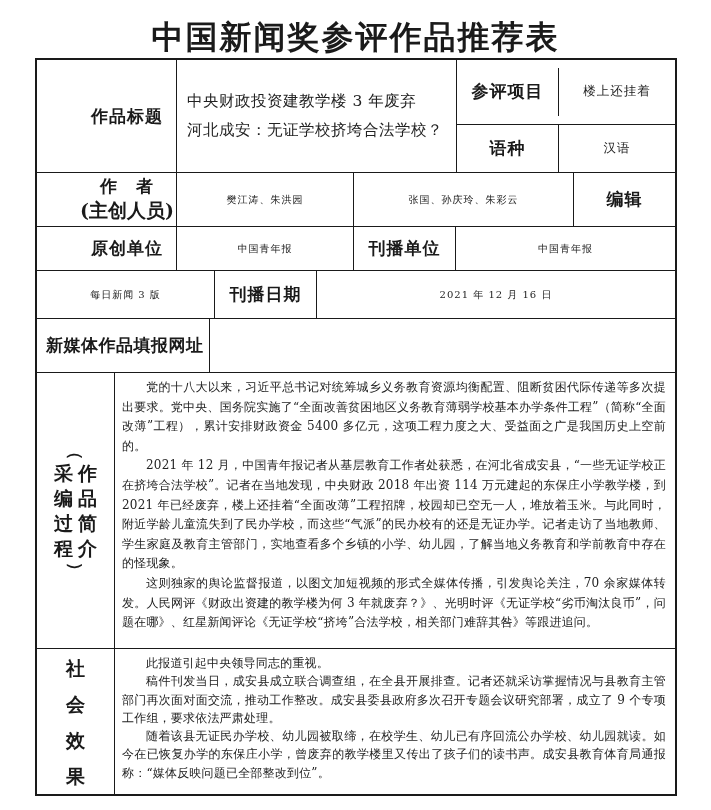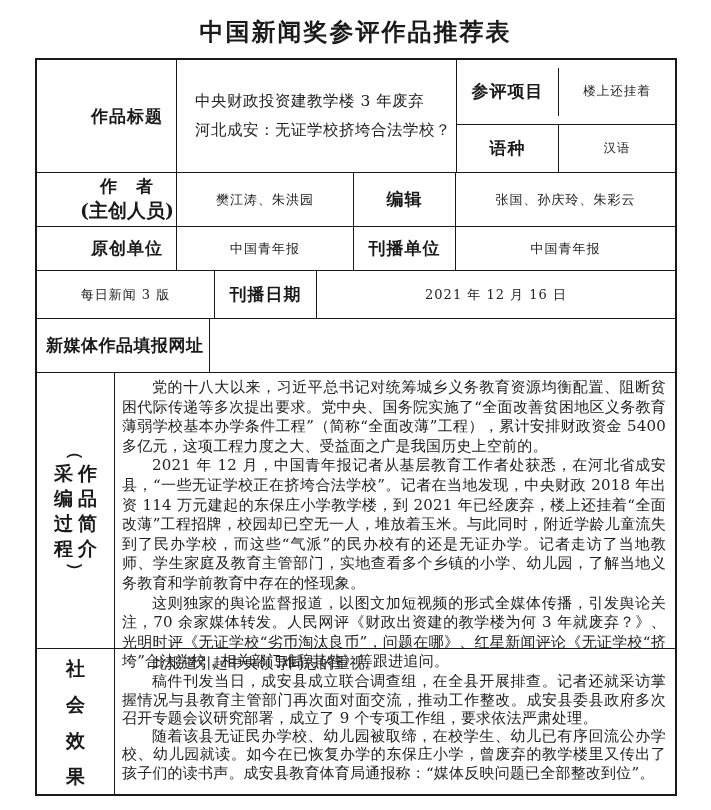--- a/index.html
+++ b/index.html
@@ -3,69 +3,69 @@
 <meta charset="utf-8">
 <style>
   html,body{margin:0;padding:0;background:#fff;}
   body{
     width:711px;height:810px;position:relative;
     font-family:"DejaVu Serif","Liberation Serif",serif;
     color:#1a1a1a;overflow:hidden;
   }
   .page-title{
     position:absolute;top:16px;left:0;width:100%;
-    text-align:center;font-size:24px;font-weight:bold;letter-spacing:2px;
+    text-align:center;font-size:32px;font-weight:bold;letter-spacing:2px;
   }
   .form-table{
     position:absolute;left:35px;top:58px;width:642px;height:738px;
     border:2px solid #1a1a1a;box-sizing:border-box;
     display:flex;flex-direction:column;background:#fff;
   }
   .trow{display:flex;box-sizing:border-box;flex:0 0 auto;}
   .trow + .trow{border-top:1px solid #1a1a1a;}
   .tcell{box-sizing:border-box;min-width:0;}
   .tcell + .tcell{border-left:1px solid #1a1a1a;}
   .label-cell{
     display:flex;flex-direction:column;align-items:center;justify-content:center;
     font-weight:bold;font-size:17px;letter-spacing:1px;text-align:center;
   }
   .value-cell{
     display:flex;align-items:center;justify-content:center;
-    font-size:13px;letter-spacing:1px;color:#222;text-align:center;
+    font-size:10px;letter-spacing:1px;color:#222;text-align:center;
   }
   
   .r1{height:112px;}
   .r2{height:54px;}
   .r3{height:44px;justify-content:space-between;}
   .r4{height:48px;}
   .r5{height:54px;}
   .r6{height:276px;}
   .r7{flex:1 1 auto;}
   
   .c-label1{width:98px;flex:0 0 98px;margin-left:41px;}
   .c-titleval{
     width:280px;flex:0 0 280px;display:flex;flex-direction:column;justify-content:center;
-    padding-left:18px;font-size:15.5px;line-height:29px;color:#222;letter-spacing:0.5px;
+    padding-left:10px;font-size:15.5px;line-height:29px;color:#222;letter-spacing:0.5px;
   }
   .c-rightgroup{flex:1 1 auto;display:flex;flex-direction:column;}
   .subrow{display:flex;flex:1 1 auto;box-sizing:border-box;margin-top:8px;}
   .subrow + .subrow{border-top:1px solid #1a1a1a;}
   .sub-label{width:101px;flex:0 0 101px;}
   .sub-value{flex:1 1 auto;border-left:1px solid #1a1a1a;font-size:12.5px;}
   
   .c-vala{width:177px;flex:0 0 177px;}
   .c-label2{width:102px;flex:0 0 102px;}
   .c-valb{flex:1 1 auto;}
   
   .c-urllabel{width:172px;flex:0 0 172px;justify-content:flex-start;padding-left:9px;box-sizing:border-box;display:flex;align-items:center;font-weight:bold;font-size:17px;letter-spacing:0.5px;text-align:center;}
   .c-urlval{flex:1 1 auto;}
   
   .c-vlabel{width:77px;flex:0 0 77px;display:flex;align-items:center;justify-content:center;}
   .c-body{flex:1 1 auto;padding:5px 9px 2px 7px;}
-  .body-text{font-size:15px;line-height:19.6px;text-align:justify;color:#222;letter-spacing:0.2px;}
+  .body-text{font-size:12px;line-height:19.6px;text-align:justify;color:#222;letter-spacing:0.2px;}
   .body-text p{margin:0;text-indent:2em;}
   .body-social{line-height:18.3px;}
   .author-sub{font-size:19px;letter-spacing:0;}
   
   .vlabel{display:flex;flex-direction:column;align-items:center;font-weight:bold;font-size:19px;}
   .vparen{display:block;height:13px;line-height:13px;transform:rotate(90deg);font-size:17px;}
   .vcols{display:flex;gap:2px;margin:3px 0;}
   .vcol{width:22px;word-break:break-all;line-break:anywhere;text-align:center;line-height:25px;}
   .vword{width:22px;word-break:break-all;line-break:anywhere;text-align:center;font-size:19px;font-weight:bold;line-height:36px;}
 </style>
@@ -93,22 +93,22 @@
       </div>
     </div>
   </div>
 
   <div class="trow r2">
     <div class="tcell c-label1 label-cell">
       <div>作　者</div>
       <div class="author-sub">(主创人员)</div>
     </div>
     <div class="tcell c-vala value-cell">樊江涛、朱洪园</div>
+    <div class="tcell c-valb value-cell">张国、孙庆玲、朱彩云</div>
     <div class="tcell c-label2 label-cell">编辑</div>
-    <div class="tcell c-valb value-cell">张国、孙庆玲、朱彩云</div>
   </div>
 
   <div class="trow r3">
     <div class="tcell c-label1 label-cell">原创单位</div>
     <div class="tcell c-vala value-cell">中国青年报</div>
     <div class="tcell c-label2 label-cell">刊播单位</div>
     <div class="tcell c-valb value-cell">中国青年报</div>
   </div>
 
   <div class="trow r4">

